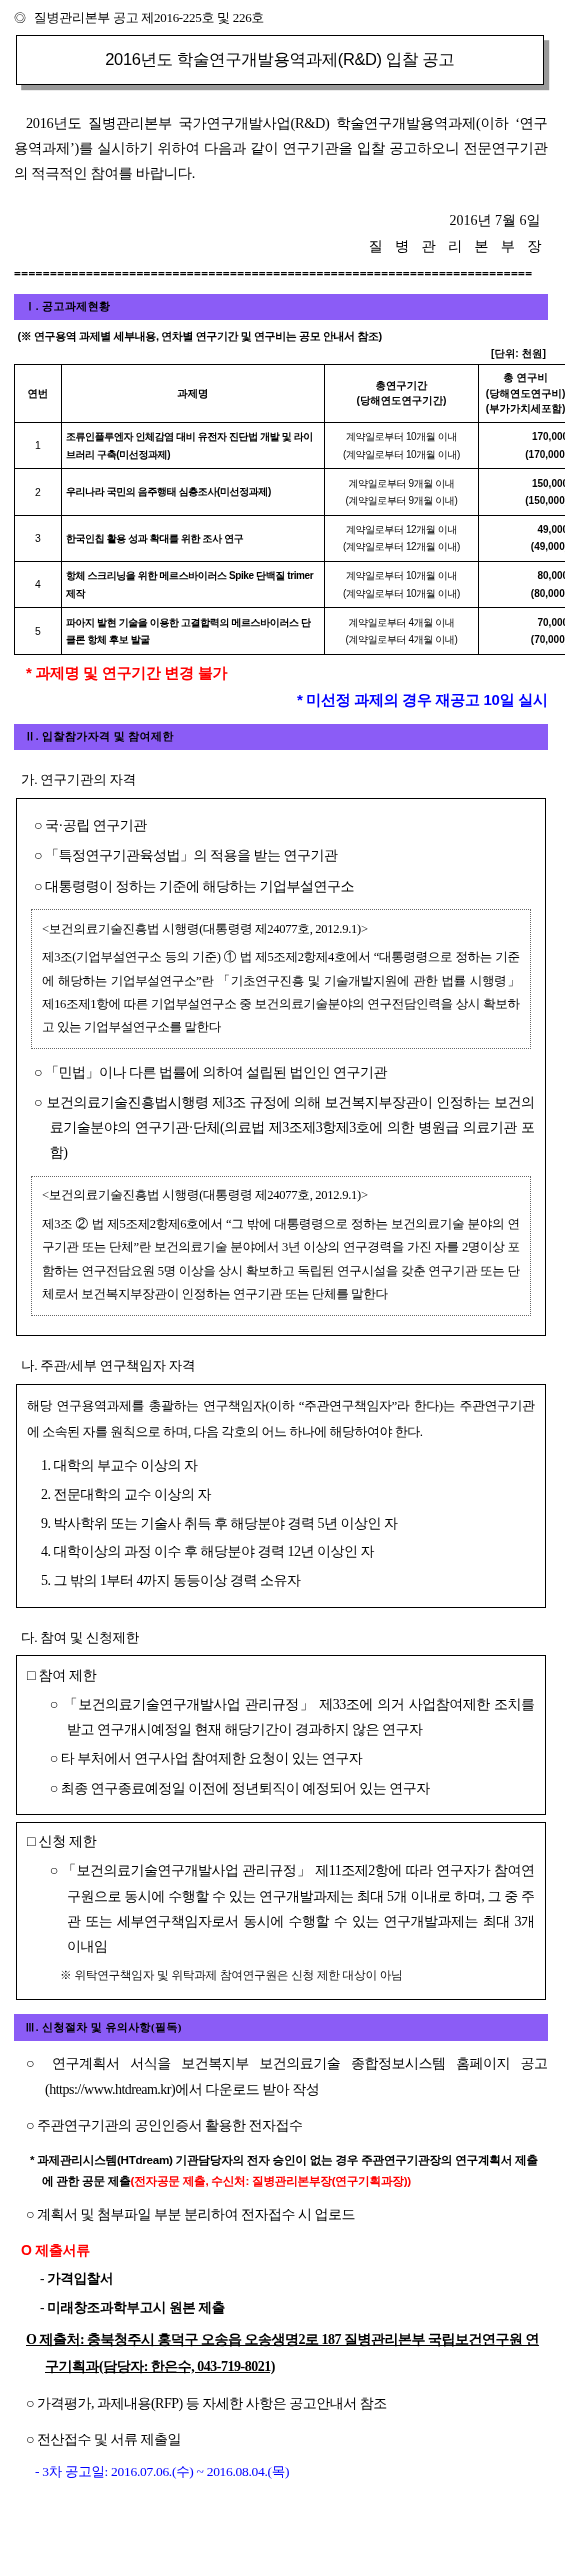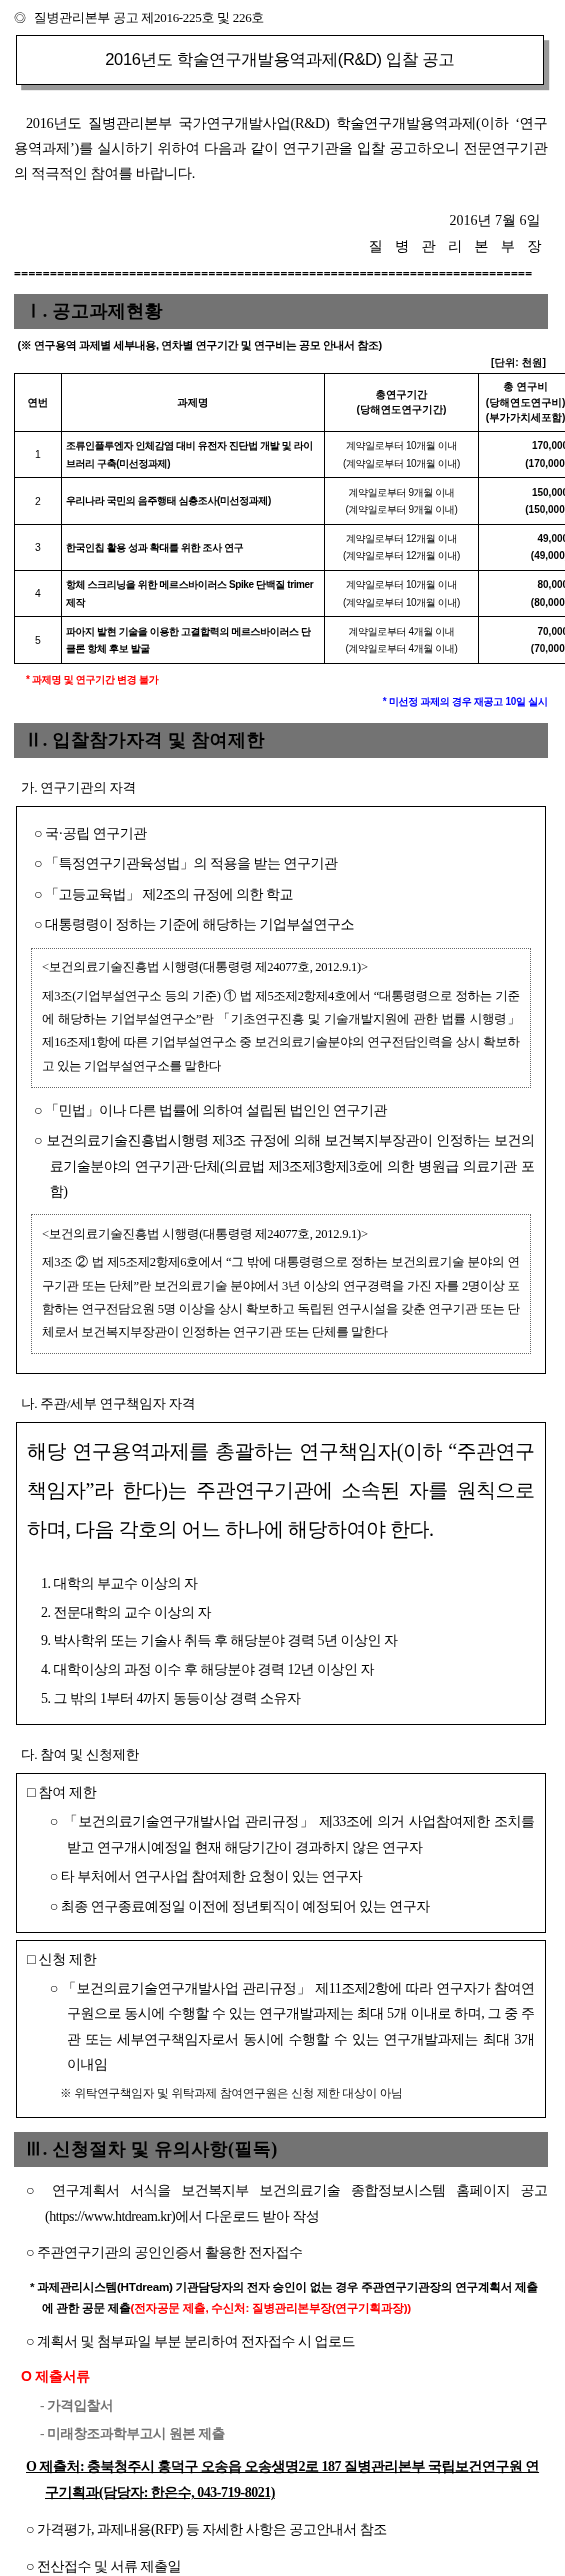--- a/index.html
+++ b/index.html
@@ -17,62 +17,62 @@
     font-family:"Liberation Sans", sans-serif; font-weight:normal; font-size:16.5px;
     letter-spacing:-0.4px;
   }
   .intro { font-size:14.3px; line-height:1.75; text-align:justify; margin:24px 0 12px 0;
     text-indent:12px; letter-spacing:-0.3px; }
   .date-line { text-align:right; font-size:14px; margin-top:26px; padding-right:7px; }
   .signer-line { text-align:right; font-size:14.3px; letter-spacing:4.3px; margin-top:7px; padding-right:1.7px; }
   .divider { font-family:"DejaVu Sans Mono", monospace; font-size:11.3px; font-weight:bold;
     letter-spacing:0.4px; white-space:nowrap; overflow:hidden; margin:10.4px 0 5.2px 0; }
   
-  .sec-heading { background:#737373; font-weight:bold; font-size:18px;
+  .sec-heading { background:#8b5cf6; font-weight:bold; font-size:11px;
     padding:5.2px 8.7px 6px 10.4px; margin:14px 0 8.7px 0; letter-spacing:0.4px; }
   
   .sec1-note { font-family:"Liberation Sans", sans-serif; font-weight:bold; font-size:11px;
     margin:5.2px 0 3.5px 3.5px; letter-spacing:-0.4px; }
   .unit-line { text-align:right; font-family:"Liberation Sans", sans-serif; font-weight:bold;
     font-size:10.4px; margin:1.7px 1.7px 2.6px 0; }
   table.main-table { width:100%; border-collapse:collapse; border:1.7px solid #000;
     font-family:"Liberation Sans", sans-serif; font-size:10px; table-layout:fixed; }
   table.main-table th, table.main-table td { border:0.9px solid #000; padding:5.2px 4.3px; vertical-align:middle; }
   table.main-table th { font-weight:bold; text-align:center; font-size:10.4px; line-height:1.5; height:42px; }
   .w-no { width:37px; } .w-title { width:254px; } .w-period { width:144px; } .w-amount { width:85px; }
   td.cell-no { text-align:center; font-size:10.4px; }
   td.cell-title { text-align:left; font-weight:bold; line-height:1.75; letter-spacing:-0.4px;border-radius:20px; }
   td.cell-period { text-align:center; line-height:1.75; letter-spacing:-0.4px; }
   td.cell-amount { text-align:right; font-weight:bold; line-height:1.75; }
-  .table-footnote { font-family:"Liberation Sans", sans-serif; font-weight:bold; font-size:10px;
+  .table-footnote { font-family:"Liberation Sans", sans-serif; font-weight:bold; font-size:15px;
     margin:8.7px 0 1.7px 12px; letter-spacing:-0.3px; }
   .red { color:#ff0000; } .blue { color:#0000ff;text-align:right; }
   
   .sub-head { font-size:13.5px; margin:21px 0 8.7px 7px; letter-spacing:-0.3px; }
   .rule-box { border:1.3px solid #000; padding:8.7px 10.4px; margin:1.7px 1.7px 7px 1.7px; }
   .bullet-item { font-size:14px; line-height:1.8; padding-left:22.6px; text-indent:-15.6px;
     margin:5.2px 0; letter-spacing:-0.5px; text-align:justify; }
   .law-box { border:0.9px dotted #666; padding:8.7px 10.4px; margin:10.4px 3.5px; }
   .law-title { font-size:12.6px; margin:1.7px 0 8.7px 0; letter-spacing:-0.3px; }
   .law-body { font-size:12.6px; line-height:1.85; text-align:justify; letter-spacing:-0.4px; }
-  .b-intro { font-size:20px; line-height:1.95; text-align:justify; letter-spacing:-0.5px; margin-bottom:23px; }
+  .b-intro { font-size:13px; line-height:1.95; text-align:justify; letter-spacing:-0.5px; margin-bottom:10px; }
   .num-item { font-size:14px; line-height:1.75; margin:4.3px 0 4.3px 14px; letter-spacing:-0.5px; }
   .square-title { font-size:14px; margin:1.7px 0 7px 0; letter-spacing:-0.3px; }
   .sub-bullet { font-size:14px; line-height:1.8; padding-left:40px; text-indent:-17.4px;
     margin:4.3px 0; letter-spacing:-0.5px; text-align:justify; }
   .ref-note { font-family:"Liberation Sans", sans-serif; font-size:11.7px; line-height:1.8;
     padding-left:54px; text-indent:-21px; margin:5.2px 0; letter-spacing:-0.3px; color:#111; }
   
   .s3-item { font-size:14px; line-height:1.85; padding-left:31px; text-indent:-19px;
     margin:10.4px 0; letter-spacing:-0.5px; text-align:justify; }
   .s3-note { font-family:"Liberation Sans", sans-serif; font-weight:bold; font-size:11.7px;
     line-height:1.8; padding-left:28px; text-indent:-12px; margin:7px 0; letter-spacing:-0.3px; }
   .s3-red-title { color:#ff0000; font-weight:bold; font-size:14px; margin:14px 0 7px 7px;
     font-family:"Liberation Sans", sans-serif; letter-spacing:-0.3px; }
-  .s3-red-dash { color:#737373; font-weight:bold; font-size:13.5px; margin:10.4px 0 10.4px 26px;
+  .s3-red-dash { color:#000000; font-weight:bold; font-size:13.5px; margin:10.4px 0 10.4px 26px;
     letter-spacing:-0.3px; }
   .s3-submit { font-weight:bold; font-size:14px; line-height:1.9; padding-left:31px; text-indent:-19px;
     margin:10.4px 0; letter-spacing:-0.5px;text-decoration:underline; }
   .s3-blue-dash { color:#0000ff; font-weight:normal; font-size:13.5px; margin:10.4px 0 10.4px 21px;
     letter-spacing:-0.3px; }
 </style>
 </head>
 <body>
 
 <div class="page">
@@ -179,21 +179,20 @@
 
   <div class="table-footnote red">* 과제명 및 연구기간 변경 불가</div>
   <div class="table-footnote blue">* 미선정 과제의 경우 재공고 10일 실시</div>
 
   <div class="sec-heading">Ⅱ. 입찰참가자격 및 참여제한</div>
 
   <div class="sub-head">가. 연구기관의 자격</div>
   <div class="rule-box">
     <div class="bullet-item">○ 국·공립 연구기관</div>
     <div class="bullet-item">○ 「특정연구기관육성법」의 적용을 받는 연구기관</div>
-    <div class="bullet-item">○ 「고등교육법」 제2조의 규정에 의한 학교</div>
     <div class="bullet-item">○ 대통령령이 정하는 기준에 해당하는 기업부설연구소</div>
     <div class="law-box">
       <div class="law-title">&lt;보건의료기술진흥법 시행령(대통령령 제24077호, 2012.9.1)&gt;</div>
       <div class="law-body">제3조(기업부설연구소 등의 기준) ① 법 제5조제2항제4호에서 “대통령령으로 정하는 기준에 해당하는 기업부설연구소”란 「기초연구진흥 및 기술개발지원에 관한 법률 시행령」 제16조제1항에 따른 기업부설연구소 중 보건의료기술분야의 연구전담인력을 상시 확보하고 있는 기업부설연구소를 말한다</div>
     </div>
     <div class="bullet-item">○ 「민법」이나 다른 법률에 의하여 설립된 법인인 연구기관</div>
     <div class="bullet-item">○ 보건의료기술진흥법시행령 제3조 규정에 의해 보건복지부장관이 인정하는 보건의료기술분야의 연구기관·단체(의료법 제3조제3항제3호에 의한 병원급 의료기관 포함)</div>
     <div class="law-box">
       <div class="law-title">&lt;보건의료기술진흥법 시행령(대통령령 제24077호, 2012.9.1)&gt;</div>
       <div class="law-body">제3조 ② 법 제5조제2항제6호에서 “그 밖에 대통령령으로 정하는 보건의료기술 분야의 연구기관 또는 단체”란 보건의료기술 분야에서 3년 이상의 연구경력을 가진 자를 2명이상 포함하는 연구전담요원 5명 이상을 상시 확보하고 독립된 연구시설을 갖춘 연구기관 또는 단체로서 보건복지부장관이 인정하는 연구기관 또는 단체를 말한다</div>

